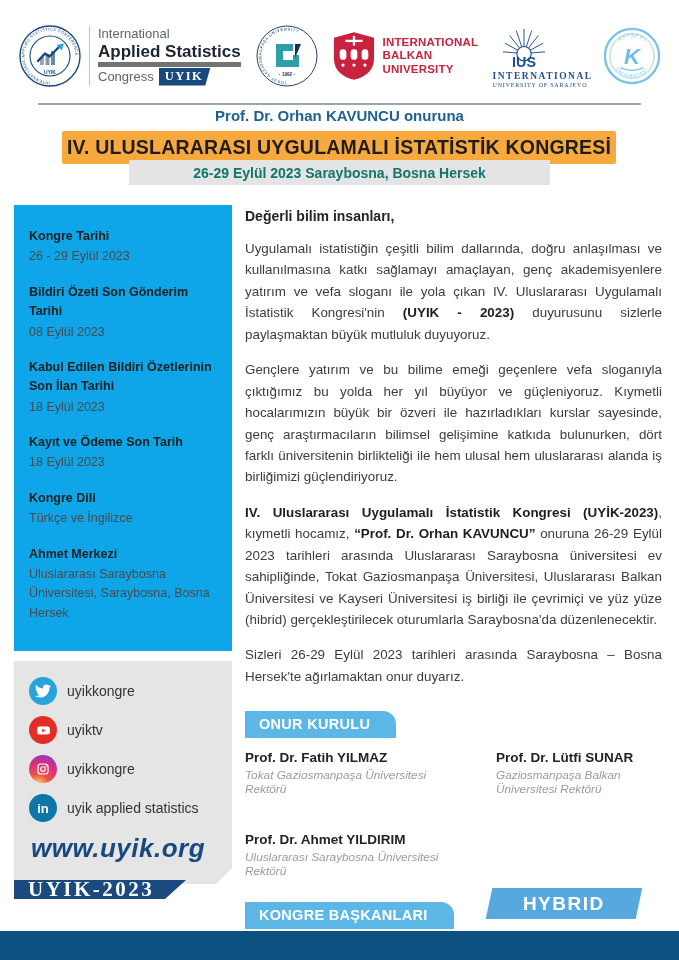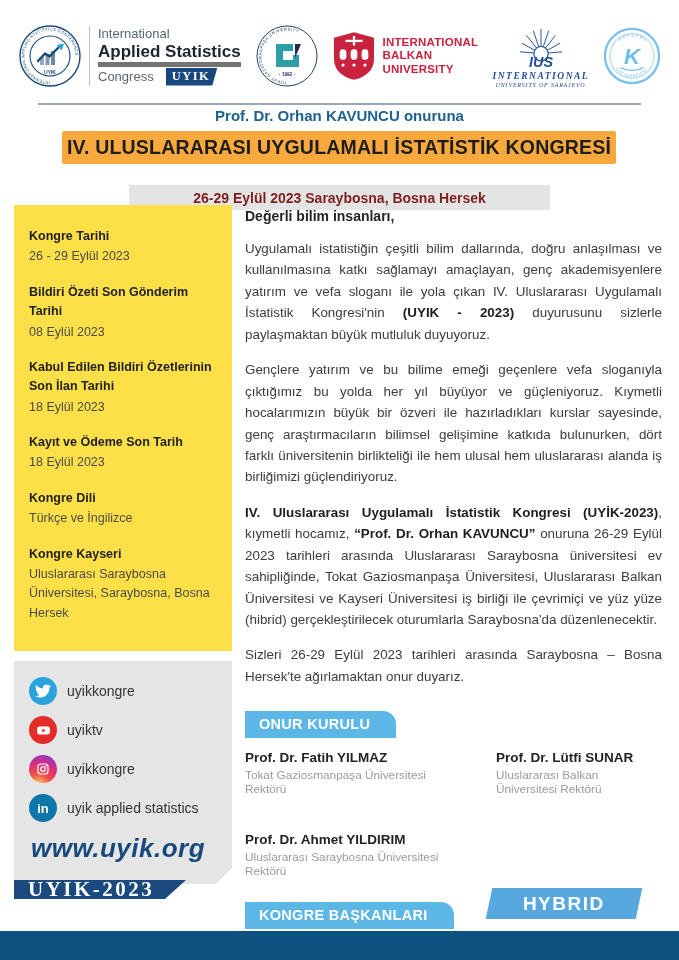--- a/index.html
+++ b/index.html
@@ -7,44 +7,44 @@
   body { font-family:"Liberation Sans","DejaVu Sans",sans-serif; }
   .page { position:relative; width:679px; height:960px; background:#fff; overflow:hidden; margin:0 auto; }
 
   
   .header { position:absolute; top:12px; left:18px; right:18px; height:88px;
             display:flex; align-items:center; justify-content:space-between; }
   .logo-uyik { display:flex; align-items:center; gap:7px; }
   .uyik-textblock { border-left:1px solid #b9c4d2; padding-left:8px; line-height:1.18; }
   .uyik-l1 { font-size:13px; color:#5a6570; }
   .uyik-l2 { font-size:17px; font-weight:700; color:#1c2430; border-bottom:5px solid #737373; padding-bottom:0; display:inline-block; }
-  .uyik-l3 { font-size:13px; color:#5a6570; display:flex; align-items:center; gap:12px; margin-top:1px; }
+  .uyik-l3 { font-size:13px; color:#5a6570; display:flex; align-items:center; gap:5px; margin-top:1px; }
   .uyik-badge { background:#17497E; color:#fff; font-family:"Liberation Serif","DejaVu Serif",serif;
                 font-weight:700; font-size:12.5px; letter-spacing:1.5px; padding:1px 7px 2px 6px;
                 clip-path:polygon(0 0,100% 0,calc(100% - 5px) 100%,0 100%); }
   .logo-balkan { display:flex; align-items:center; gap:7px; }
   .balkan-text { color:#C9223E; font-weight:800; font-size:11.5px; line-height:1.15; letter-spacing:0.2px; }
-  .logo-ius { text-align:center; width:96px;font-style:italic; }
+  .logo-ius { text-align:left; width:96px; }
   .ius-l1 { font-family:"Liberation Serif","DejaVu Serif",serif; font-weight:700; color:#1F4E94; font-size:9.5px; letter-spacing:1.5px; margin-top:-2px; }
   .ius-l2 { font-family:"Liberation Serif","DejaVu Serif",serif; color:#1F4E94; font-size:6px; letter-spacing:0.8px; margin-top:1px; }
   .header-divider { position:absolute; top:103px; left:38px; right:38px; height:2px; background:#9aa7b3; }
 
   
   .honoree { position:absolute; top:107px; left:0; width:100%; text-align:center;
              color:#1F618F; font-weight:700; font-size:15px; }
   .title-bar { position:absolute; top:131px; left:62px; width:554px; height:33px; background:#F8A93E;
                display:flex; align-items:center; justify-content:center;
                color:#1d1d1d; font-weight:800; font-size:19.5px; letter-spacing:0.2px; border-radius:2px; }
-  .subtitle-bar { position:absolute; top:185px; left:129px; width:421px; height:25px; background:#E4E4E4;
+  .subtitle-bar { position:absolute; top:160px; left:129px; width:421px; height:25px; background:#E4E4E4;
                   display:flex; align-items:center; justify-content:center;
-                  color:#7f1d1d; font-weight:700; font-size:14px; }
+                  color:#0f766e; font-weight:700; font-size:14px; }
 
   
   .sidebar { position:absolute; left:14px; top:205px; width:218px; }
-  .info-card { background:#fde047; padding:22px 13px 12px 15px; }
+  .info-card { background:#0ea5e9; padding:22px 13px 12px 15px; }
   .info-item { margin-bottom:16px; }
   .info-label { font-weight:700; font-size:12.5px; color:#222; line-height:1.55; }
   .info-value { font-size:12.5px; color:#4a4a4a; line-height:1.55; margin-top:1px; }
   .social-card { background:#e5e5e5; margin-top:10px; padding:16px 12px 12px 15px;
                  clip-path:polygon(0 0,100% 0,100% calc(100% - 16px),calc(100% - 16px) 100%,0 100%); }
   .social-row { display:flex; align-items:center; gap:10px; margin-bottom:11px; }
   .social-icon { width:28px; height:28px; border-radius:50%; display:flex; align-items:center; justify-content:center; flex:0 0 28px; }
   .tw { background:#29A3DC; } .yt { background:#E42D27; }
   .ig { background:radial-gradient(circle at 33% 110%, #FED373 4%, #F15245 32%, #D92E7F 62%, #9B36B7 85%, #515ECF 100%); }
   .li { background:#0E76A8; color:#fff; font-weight:700; font-size:13px; }
@@ -54,21 +54,21 @@
   
   .main { position:absolute; left:245px; top:208px; width:417px; color:#3c3c3c; }
   .salutation { font-weight:700; color:#242424; font-size:14px; margin-bottom:14px; }
   .para { font-size:13.4px; line-height:1.6; text-align:justify; margin-bottom:14px; }
   .para b { color:#1d1d1d; }
   .committee { margin-top:24px; }
   .committee-header { display:inline-block; background:#5CB7E7; color:#fff; font-weight:800; font-size:14.5px;
                       letter-spacing:0.3px; padding:5px 26px 6px 14px; border-radius:0 13px 0 0; margin-bottom:12px; }
   .member-grid { display:grid; grid-template-columns:215px 1fr; column-gap:6px; row-gap:12px; margin-bottom:14px;gap:36px; }
   .member-name { font-weight:700; font-size:13.5px; color:#232323; }
-  .member-aff { font-size:11.8px; color:#9b9b9b; margin-top:3px; }
+  .member-aff { font-style:italic; font-size:11.8px; color:#9b9b9b; margin-top:3px; }
 
   
   .uyik-flag { position:absolute; left:14px; top:880px; width:172px; height:19px; background:#1B4A7E;
                clip-path:polygon(0 0,100% 0,calc(100% - 21px) 100%,0 100%);
                display:flex; align-items:center; }
   .uyik-flag span { font-family:"Liberation Serif","DejaVu Serif",serif; font-weight:700; color:#fff;
                     font-size:21px; letter-spacing:2.5px; padding-left:14px; }
   .hybrid-flag { position:absolute; left:489px; top:888px; width:150px; height:31px; background:#57A9DD;
                  transform:skewX(-12deg); display:flex; align-items:center; justify-content:center; }
   .hybrid-flag span { transform:skewX(12deg); color:#fff; font-weight:700; font-size:19px; letter-spacing:1.5px; }
@@ -194,21 +194,21 @@
       </div>
       <div class="info-item">
         <div class="info-label">Kayıt ve Ödeme Son Tarih</div>
         <div class="info-value">18 Eylül 2023</div>
       </div>
       <div class="info-item">
         <div class="info-label">Kongre Dili</div>
         <div class="info-value">Türkçe ve İngilizce</div>
       </div>
       <div class="info-item">
-        <div class="info-label">Kongre Kayseri</div>
+        <div class="info-label">Ahmet Merkezi</div>
         <div class="info-value">Uluslararası Saraybosna Üniversitesi, Saraybosna, Bosna Hersek</div>
       </div>
     </div>
 
     <div class="social-card">
       <div class="social-row">
         <span class="social-icon tw">
           <svg width="16" height="16" viewBox="0 0 24 24">
               <path fill="#fff" d="M23.95 4.57a10 10 0 01-2.82.77 4.96 4.96 0 002.16-2.72c-.95.56-2 .96-3.13 1.18a4.92 4.92 0 00-8.38 4.48C7.69 8.1 4.07 6.13 1.64 3.16a4.82 4.82 0 00-.67 2.48c0 1.71.87 3.21 2.19 4.1a4.9 4.9 0 01-2.23-.62v.06a4.92 4.92 0 003.95 4.83 5 5 0 01-2.21.08 4.94 4.94 0 004.6 3.42A9.87 9.87 0 011.17 19.6c-.39 0-.78-.02-1.17-.07a13.99 13.99 0 007.56 2.21c9.05 0 14-7.5 14-13.99 0-.21 0-.42-.02-.63a9.94 9.94 0 002.41-2.55z"></path>
             </svg>
@@ -255,21 +255,21 @@
 
     <div class="committee">
       <div class="committee-header">ONUR KURULU</div>
       <div class="member-grid">
         <div>
           <div class="member-name">Prof. Dr. Fatih YILMAZ</div>
           <div class="member-aff">Tokat Gaziosmanpaşa Üniversitesi Rektörü</div>
         </div>
         <div>
           <div class="member-name">Prof. Dr. Lütfi SUNAR</div>
-          <div class="member-aff">Uluslararası Balkan Üniversitesi Rektörü</div>
+          <div class="member-aff">Gaziosmanpaşa Balkan Üniversitesi Rektörü</div>
         </div>
         <div>
           <div class="member-name">Prof. Dr. Ahmet YILDIRIM</div>
           <div class="member-aff">Uluslararası Saraybosna Üniversitesi Rektörü</div>
         </div>
       </div>
     </div>
 
     <div class="committee">
       <div class="committee-header">KONGRE BAŞKANLARI</div>

